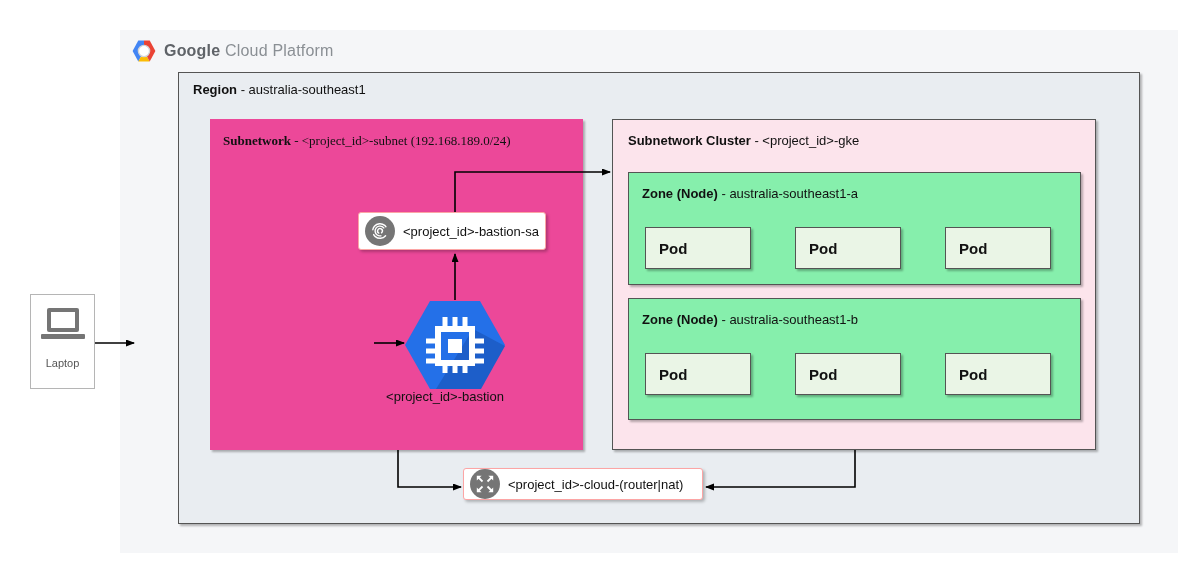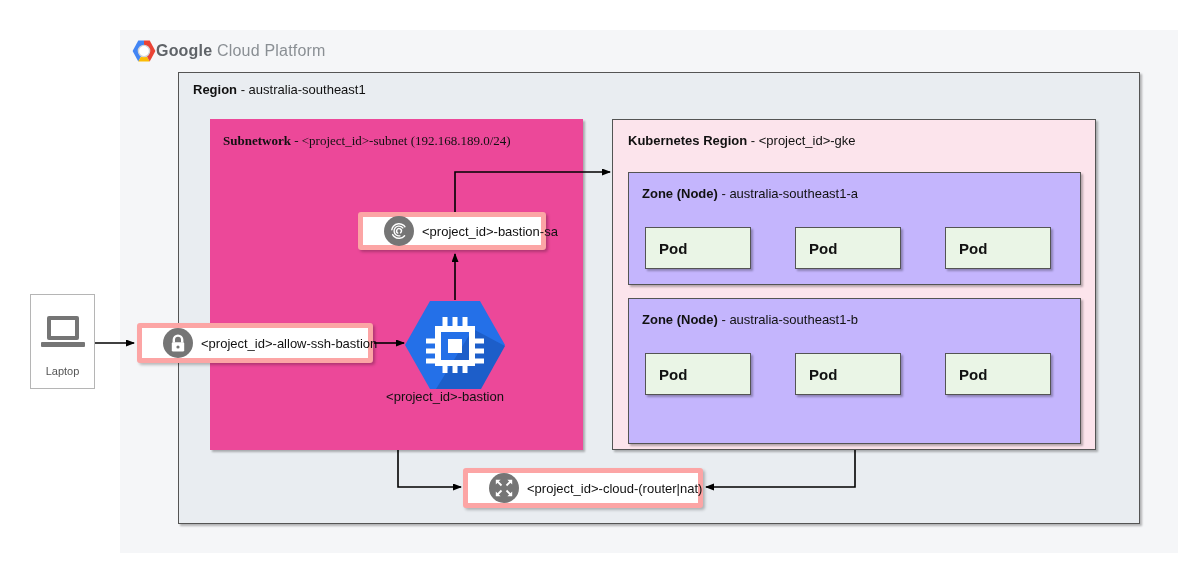--- a/index.html
+++ b/index.html
@@ -3,40 +3,40 @@
 <meta charset="utf-8">
 <style>
   html,body{margin:0;padding:0;background:#ffffff;font-family:"Liberation Sans",sans-serif;}
   .stage{position:relative;width:1200px;height:585px;background:#ffffff;overflow:hidden;}
   .abs{position:absolute;box-sizing:border-box;}
 
   .canvas{background:#f5f6f8;}
   .region{background:#e9edf1;border:1px solid #545454;box-shadow:2px 2px 2px rgba(0,0,0,0.28);}
   .subnetwork{background:#ec4899;border:1px solid #ec4899;box-shadow:2px 2px 2px rgba(0,0,0,0.28);font-family:Liberation Serif, serif;}
   .cluster{background:#fce4ec;border:1px solid #545454;box-shadow:2px 2px 2px rgba(0,0,0,0.28);}
-  .zone{background:#c4b5fd;border:1px solid #545454;box-shadow:2px 2px 2px rgba(0,0,0,0.28);}
+  .zone{background:#86efac;border:1px solid #545454;box-shadow:2px 2px 2px rgba(0,0,0,0.28);}
   .pod{background:#eaf5e6;border:1px solid #545454;box-shadow:2px 2px 2px rgba(0,0,0,0.28);
        display:flex;align-items:center;padding-left:13px;font-size:15px;font-weight:bold;color:#111;}
 
   .boxlabel{font-size:13px;color:#111;white-space:nowrap;}
   .boxlabel b{font-weight:bold;}
 
-  .nodebox{background:#ffffff;border:5px solid #fca5a5;border-radius:3px;
+  .nodebox{background:#ffffff;border:1px solid #fca5a5;border-radius:3px;
            box-shadow:2px 2px 3px rgba(0,0,0,0.25);display:flex;align-items:center;
-           padding-left:21px;gap:8px;font-size:13px;color:#111;white-space:nowrap;z-index:5;}
+           padding-left:6px;gap:8px;font-size:13px;color:#111;white-space:nowrap;z-index:5;}
   .iconcircle{width:30px;height:30px;border-radius:50%;background:#757575;flex:0 0 30px;
               display:flex;align-items:center;justify-content:center;}
 
   .laptopbox{background:#ffffff;border:1px solid #b5b5b5;display:flex;flex-direction:column;
-             align-items:center;justify-content:flex-start;padding-top:20px;}
+             align-items:center;justify-content:flex-start;padding-top:12px;}
   .laptoplabel{font-size:11px;color:#555;margin-top:16px;}
 
   .bastion-label{font-size:13px;color:#111;text-align:center;}
 
-  .logo{display:flex;align-items:center;justify-content:center;}
+  .logo{display:flex;align-items:center;gap:8px;justify-content:center;}
   .logo-text{font-size:16px;letter-spacing:0.2px;white-space:nowrap;}
   .logo-text .g1{color:#5f6368;font-weight:bold;}
   .logo-text .g2{color:#8a8f94;font-weight:normal;}
 
   svg.overlay{position:absolute;left:0;top:0;z-index:10;pointer-events:none;}
 </style>
 </head>
 <body>
 
 <div class="stage">
@@ -60,39 +60,39 @@
   </div>
 
   <div class="abs subnetwork" style="left:210px;top:119px;width:373px;height:331px;">
     <div class="boxlabel" style="position:absolute;left:12px;top:13px;">
       <b>Subnetwork</b><span> - &lt;project_id&gt;-subnet (192.168.189.0/24)</span>
     </div>
   </div>
 
   <div class="abs cluster" style="left:612px;top:119px;width:484px;height:331px;">
     <div class="boxlabel" style="position:absolute;left:15px;top:13px;">
-      <b>Kubernetes Region</b><span> - &lt;project_id&gt;-gke</span>
+      <b>Subnetwork Cluster</b><span> - &lt;project_id&gt;-gke</span>
     </div>
 
     <div class="abs zone" style="left:15px;top:52px;width:453px;height:113px;">
       <div class="boxlabel" style="position:absolute;left:13px;top:13px;">
         <b>Zone (Node)</b><span> - australia-southeast1-a</span>
       </div>
       <div class="abs pod" style="left:16px;top:54px;width:106px;height:42px;">
           <span>Pod</span>
         </div>
       <div class="abs pod" style="left:166px;top:54px;width:106px;height:42px;">
           <span>Pod</span>
         </div>
       <div class="abs pod" style="left:316px;top:54px;width:106px;height:42px;">
           <span>Pod</span>
         </div>
     </div>
 
-    <div class="abs zone" style="left:15px;top:178px;width:453px;height:146px;">
+    <div class="abs zone" style="left:15px;top:178px;width:453px;height:122px;">
       <div class="boxlabel" style="position:absolute;left:13px;top:13px;">
         <b>Zone (Node)</b><span> - australia-southeast1-b</span>
       </div>
       <div class="abs pod" style="left:16px;top:54px;width:106px;height:42px;">
           <span>Pod</span>
         </div>
       <div class="abs pod" style="left:166px;top:54px;width:106px;height:42px;">
           <span>Pod</span>
         </div>
       <div class="abs pod" style="left:316px;top:54px;width:106px;height:42px;">
@@ -103,30 +103,20 @@
 
   <div class="abs laptopbox" style="left:30px;top:294px;width:65px;height:95px;">
     <svg width="48" height="34" viewBox="0 0 48 34">
       <rect x="8" y="1" width="32" height="24" rx="2" fill="#757575"></rect>
       <rect x="12" y="5" width="24" height="16" fill="#ffffff"></rect>
       <rect x="2" y="27" width="44" height="5" rx="1" fill="#757575"></rect>
     </svg>
     <div class="laptoplabel">Laptop</div>
   </div>
 
-  <div class="abs nodebox" style="left:137px;top:323px;width:236px;height:40px;">
-    <span class="iconcircle">
-      <svg width="20" height="20" viewBox="-10 -10 20 20">
-        <path d="M -4.2 -0.5 V -3.2 A 4.2 4.2 0 0 1 4.2 -3.2 V -0.5" fill="none" stroke="#ffffff" stroke-width="2.4"></path>
-        <rect x="-6.2" y="-0.8" width="12.4" height="9.4" rx="1.4" fill="#ffffff"></rect>
-        <circle cx="0" cy="4" r="1.6" fill="#757575"></circle>
-      </svg>
-    </span>
-    <span>&lt;project_id&gt;-allow-ssh-bastion</span>
-  </div>
 
   <div class="abs nodebox" style="left:358px;top:212px;width:188px;height:38px;">
     <span class="iconcircle">
       <svg width="22" height="22" viewBox="-11 -11 22 22">
         <g fill="none" stroke="#ffffff" stroke-width="1.4" stroke-linecap="round">
           <circle r="2.4" stroke-dasharray="11 6" transform="rotate(120)"></circle>
           <circle r="4.9" stroke-dasharray="20 11" transform="rotate(80)"></circle>
           <circle r="7.3" stroke-dasharray="14 5 17 10" transform="rotate(40)"></circle>
         </g>
       </svg>
@@ -151,21 +141,21 @@
         <rect x="70" y="37.5" width="9" height="5"></rect>
           <rect x="70" y="47.5" width="9" height="5"></rect>
           <rect x="70" y="57.5" width="9" height="5"></rect>
         <rect x="43" y="38" width="14" height="14"></rect>
       </g>
       <rect x="33" y="28" width="34" height="34" fill="none" stroke="#ffffff" stroke-width="6"></rect>
     </svg>
   </div>
   <div class="abs bastion-label" style="left:365px;top:389px;width:160px;">&lt;project_id&gt;-bastion</div>
 
-  <div class="abs nodebox" style="left:463px;top:468px;width:240px;height:40px;">
+  <div class="abs nodebox" style="left:463px;top:468px;width:240px;height:32px;">
     <span class="iconcircle">
       <svg width="22" height="22" viewBox="-11 -11 22 22">
         <g stroke="#ffffff" stroke-width="1.8">
           <line x1="-2.5" y1="-2.5" x2="-6.5" y2="-6.5"></line>
             <line x1="2.5" y1="-2.5" x2="6.5" y2="-6.5"></line>
           <line x1="-2.5" y1="2.5" x2="-6.5" y2="6.5"></line>
             <line x1="2.5" y1="2.5" x2="6.5" y2="6.5"></line>
         </g>
         <g fill="#ffffff">
           <polygon points="-8.2,-8.2 -3.4,-8.2 -8.2,-3.4"></polygon>

